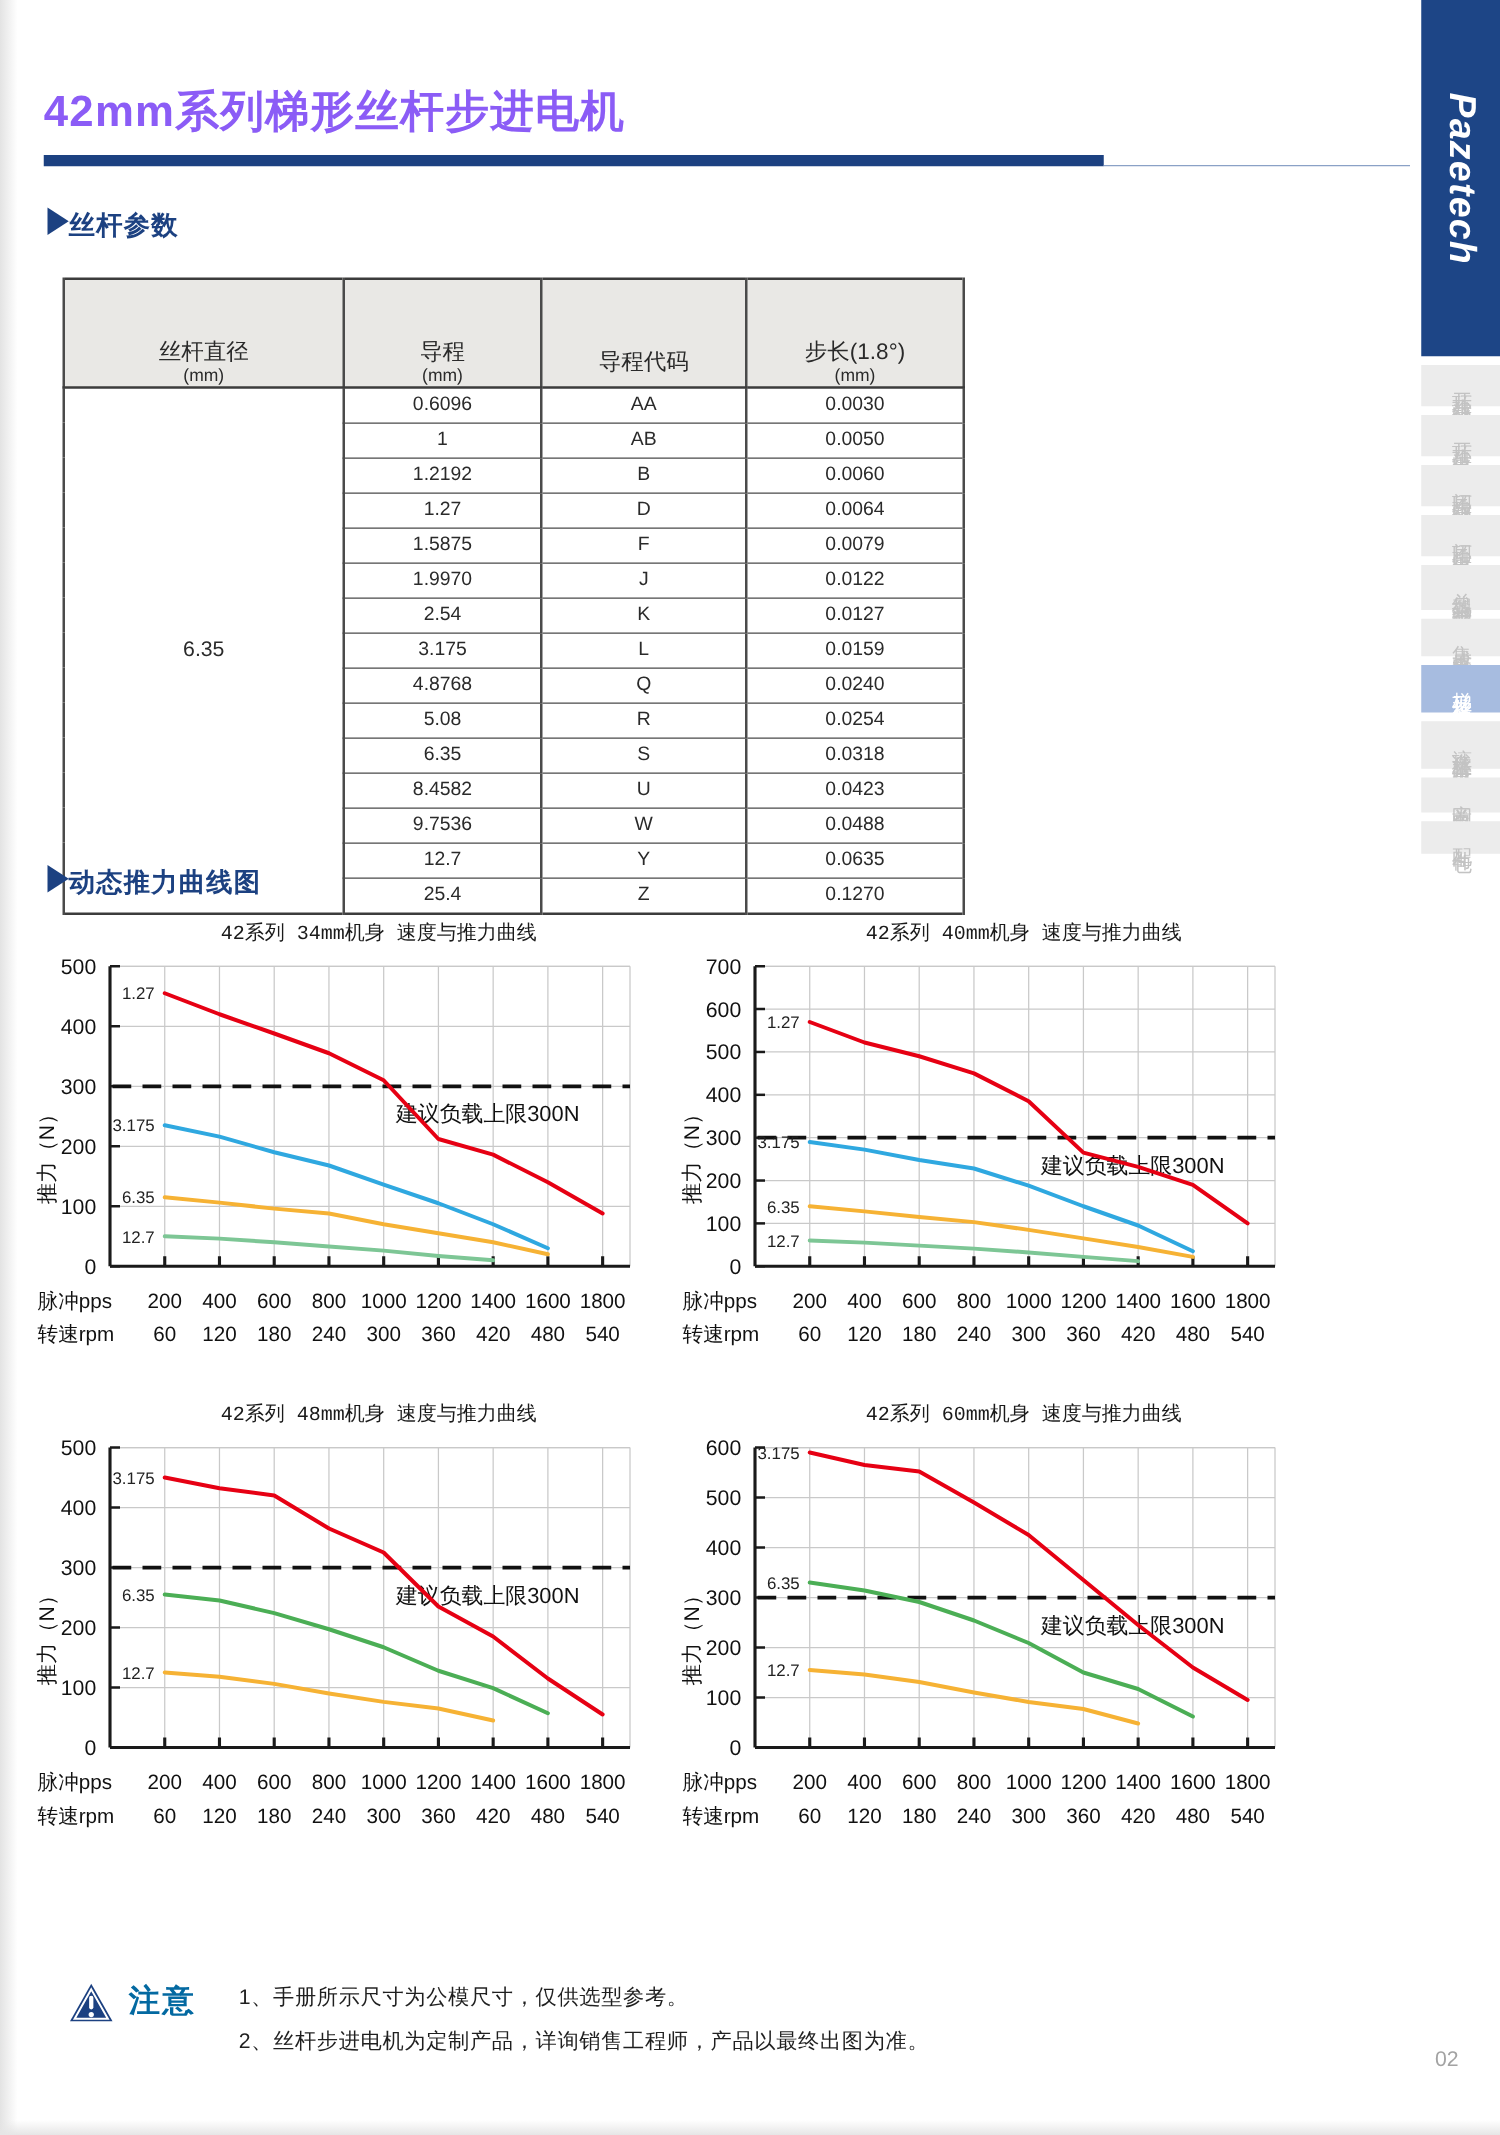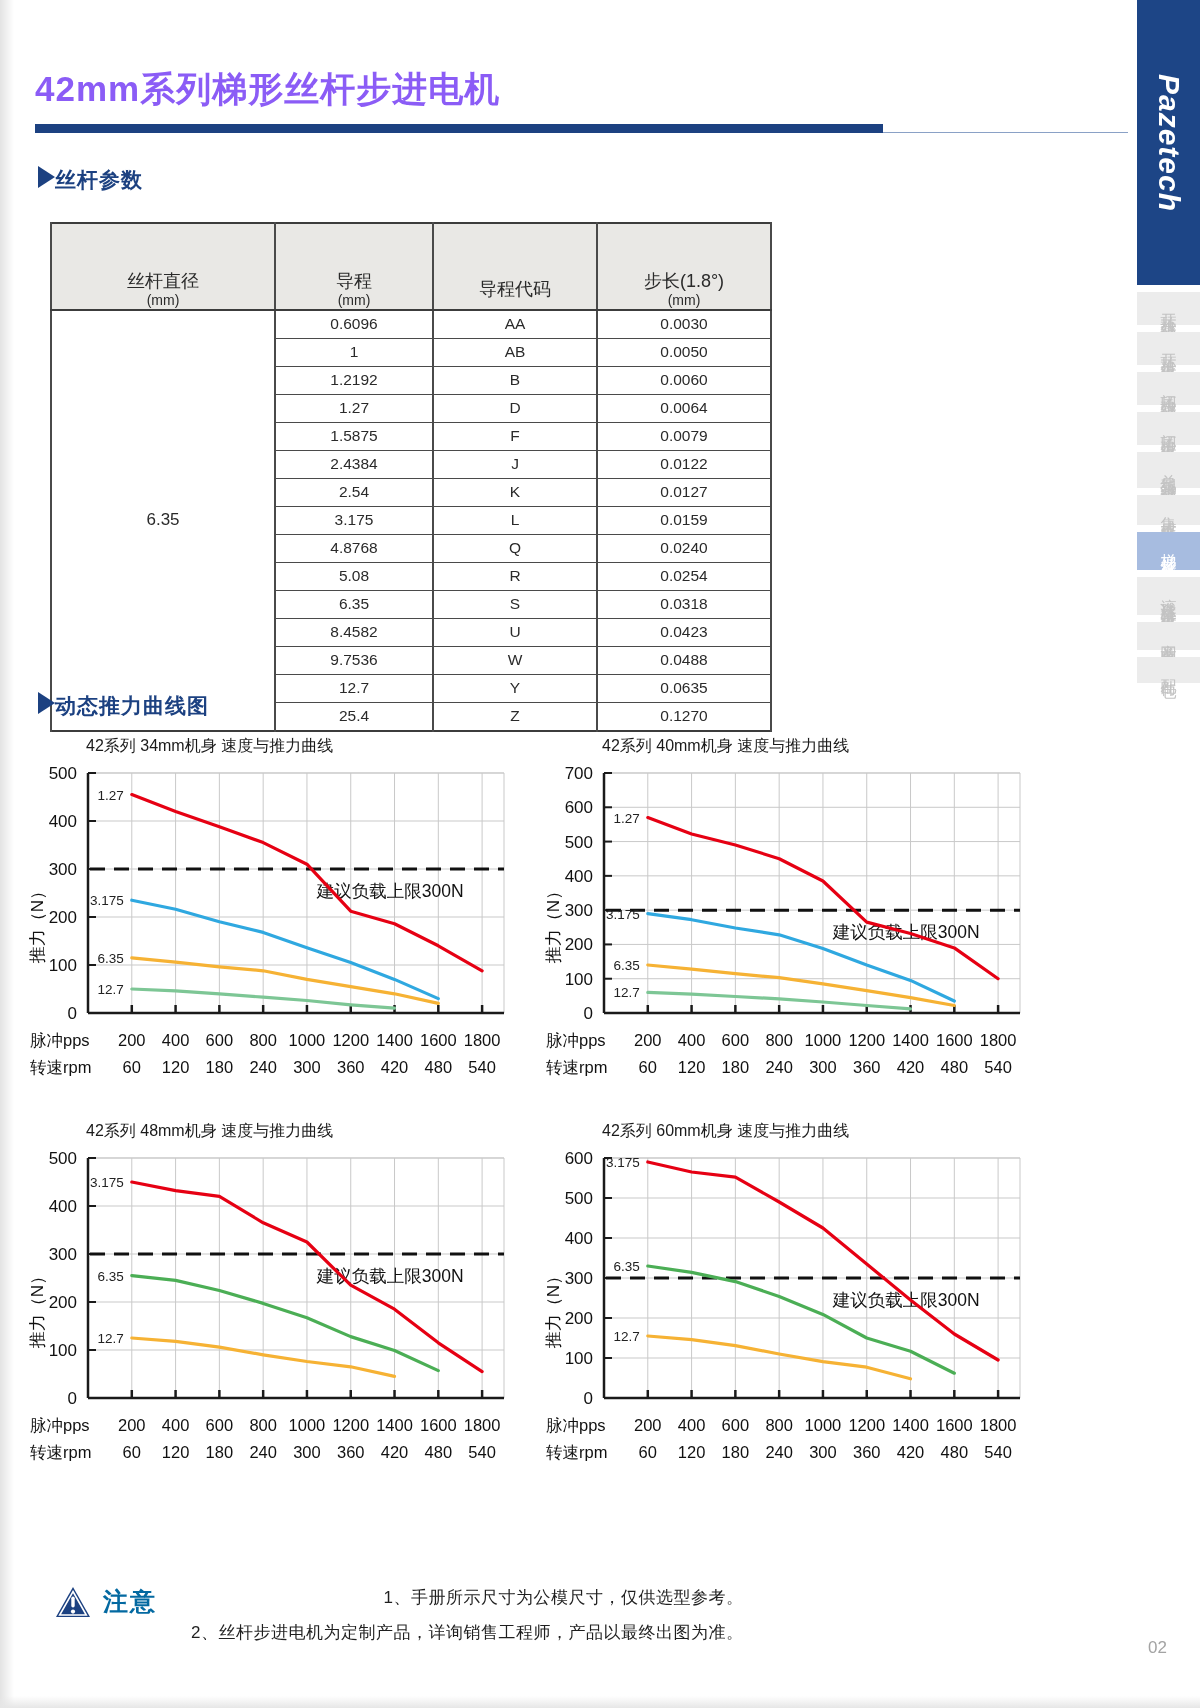--- a/index.html
+++ b/index.html
@@ -32,29 +32,29 @@
   .lead-table th .h1{font-size:18px;display:block;line-height:1.25;margin-top:45px;}
   .lead-table th .h2{font-size:14px;display:block;line-height:1.1;}
   .lead-table td{height:25px;border-left-width:2px;border-right-width:2px;}
   .lead-table{border:2px solid #3c3c3c;}
   .lead-table thead th{border-bottom:2px solid #3c3c3c;border-left-width:2px;border-right-width:2px;}
   .lead-table td.dia{font-size:17px;}
 
   
   .charts{position:absolute;left:28px;top:736px;display:grid;
         grid-template-columns:492px 492px;column-gap:24px;row-gap:42px;}
-  .chart-title{text-align:left;padding-left:58px;font-size:16px;color:#1a1a1a;
-        font-weight:500;margin-bottom:4px;}
+  .chart-title{text-align:center;padding-left:58px;font-size:16px;color:#1a1a1a;
+        font-weight:500;margin-bottom:4px;font-family:Liberation Mono, monospace;}
   .chart svg{display:block;}
 
   
   .note{position:absolute;left:55px;top:1586px;display:flex;align-items:flex-start;gap:12px;}
   .note-title{font-size:25px;font-weight:bold;color:#0369a1;line-height:1.1;margin-top:2px;letter-spacing:2px;}
   .note-lines{margin-left:22px;}
-  .note-lines p{margin:0 0 12px 0;font-size:17px;color:#1f1f1f;letter-spacing:0.5px;text-align:right;}
+  .note-lines p{margin:0 0 12px 0;font-size:17px;color:#1f1f1f;letter-spacing:0.5px;}
 
   
   .sidebar{position:absolute;left:1137px;top:0;width:63px;height:100%;
         display:flex;flex-direction:column;gap:7px;}
   .logo-block{position:relative;height:285px;background:#1d4586;flex:none;}
   .logo-block span{position:absolute;left:50%;top:50%;
         transform:translate(-50%,-50%) rotate(90deg);white-space:nowrap;
         color:#fff;font-size:30px;font-weight:bold;font-style:italic;letter-spacing:1px;}
   .tab{background:#ececec;color:#c3c3c3;display:flex;justify-content:center;
         padding:9px 0;flex:none;cursor:pointer;}
@@ -126,21 +126,21 @@
           <td>1.27</td>
           <td>D</td>
           <td>0.0064</td>
         </tr>
         <tr>
           <td>1.5875</td>
           <td>F</td>
           <td>0.0079</td>
         </tr>
         <tr>
-          <td>2.4384</td>
+          <td>1.9970</td>
           <td>J</td>
           <td>0.0122</td>
         </tr>
         <tr>
           <td>2.54</td>
           <td>K</td>
           <td>0.0127</td>
         </tr>
         <tr>
           <td>3.175</td>

